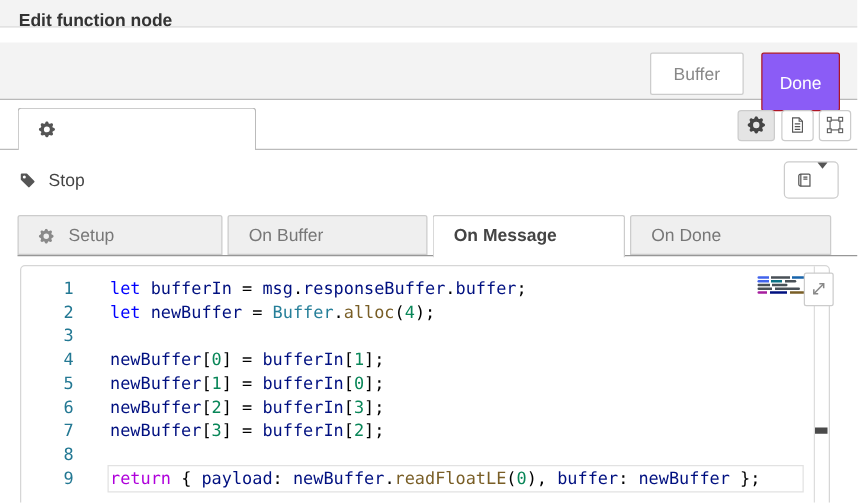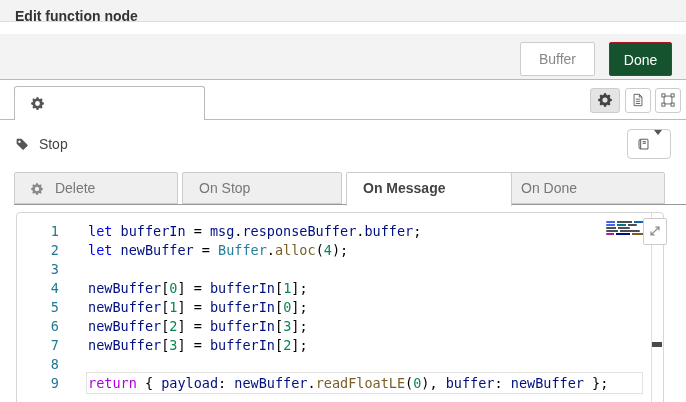--- a/index.html
+++ b/index.html
@@ -31,22 +31,22 @@
   }
   .btn-delete {
     position:absolute; left:14px; top:10px; height:28px; line-height:26px;
     padding:0 14px; background:#fcfcfc; border:1px solid #ddd; color:#a8a8a8;
   }
   .btn-cancel {
     position:absolute; right:91px; top:8px; height:34px; line-height:32px;
     padding:0 18px; background:#fff; border:1px solid #ccc; color:#888;
   }
   .btn-done {
-    position:absolute; right:14px; top:8px; height:34px; line-height:34px;
-    width:63px; background:#14532d; border:1px solid #AD1625; color:#fff;
+    position:absolute; right:14px; top:8px; height:47px; line-height:34px;
+    width:63px; background:#8b5cf6; border:1px solid #AD1625; color:#fff;
   }
 
   
   .ptab-line { position:absolute; top:119px; left:0; right:0; height:1px; background:#bbb; }
   .ptab {
     position:absolute; left:14px; top:86px; height:34px; width:191px;
     background:#fff; border:1px solid #bbb; border-bottom:none;
     border-radius:3px 3px 0 0; z-index:2;
     line-height:32px; padding-left:16px; font-size:14px; font-weight:bold; color:#444;
   }
@@ -86,21 +86,21 @@
     background:#efefef; border:1px solid #ccc; border-radius:2px 2px 0 0;
     font-size:14px; color:#777; padding-left:16px; cursor:pointer;
   }
   .ftab .gear { margin-right:8px; position:relative; top:2px; }
   .ftab.active {
     background:#fff; border-color:#ccc; border-bottom:none; height:34px;
     font-weight:bold; color:#444; z-index:2;
   }
   .ft0 { left:14px;  width:164px; }
   .ft1 { left:182px; width:160px; }
-  .ft2 { left:346px; width:166px; }
+  .ft2 { left:346px; width:154px; }
   .ft3 { left:504px; width:161px; }
 
   
   .editor {
     position:absolute; left:16px; top:212px; width:648px; height:200px;
     border:1px solid #d6d6d6; border-radius:4px; background:#fff;
   }
   .code-lines { position:absolute; left:0; top:9px; right:14px; }
   .cl { position:relative; display:flex; height:19px;
         font-family:"DejaVu Sans Mono","Liberation Mono",monospace;
@@ -191,24 +191,24 @@
       </svg><b class="caret"></b>
   </div>
 
   <div class="ftab-line"></div>
   <div class="ftab ft0">
     <span class="gear">
       <svg width="12" height="12" viewBox="0 0 16 16" fill="#8a8a8a">
           <path d="M9.405 1.05c-.413-1.4-2.397-1.4-2.81 0l-.1.34a1.464 1.464 0 0 1-2.105.872l-.31-.17c-1.283-.698-2.686.705-1.987 1.987l.169.311c.446.82.023 1.841-.872 2.105l-.34.1c-1.4.413-1.4 2.397 0 2.81l.34.1a1.464 1.464 0 0 1 .872 2.105l-.17.31c-.698 1.283.705 2.686 1.987 1.987l.311-.169a1.464 1.464 0 0 1 2.105.872l.1.34c.413 1.4 2.397 1.4 2.81 0l.1-.34a1.464 1.464 0 0 1 2.105-.872l.31.17c1.283.698 2.686-.705 1.987-1.987l-.169-.311a1.464 1.464 0 0 1 .872-2.105l.34-.1c1.4-.413 1.4-2.397 0-2.81l-.34-.1a1.464 1.464 0 0 1-.872-2.105l.17-.31c.698-1.283-.705-2.686-1.987-1.987l-.311.169a1.464 1.464 0 0 1-2.105-.872l-.1-.34zM8 10.93a2.929 2.929 0 1 1 0-5.86 2.929 2.929 0 0 1 0 5.858z"></path>
         </svg>
     </span>
-    <span>Delete</span>
+    <span>Setup</span>
   </div>
   <div class="ftab ft1">
-    <span>On Stop</span>
+    <span>On Buffer</span>
   </div>
   <div class="ftab ft2 active">
     <span>On Message</span>
   </div>
   <div class="ftab ft3">
     <span>On Done</span>
   </div>
 
   <div class="editor">
     <div class="code-lines">

